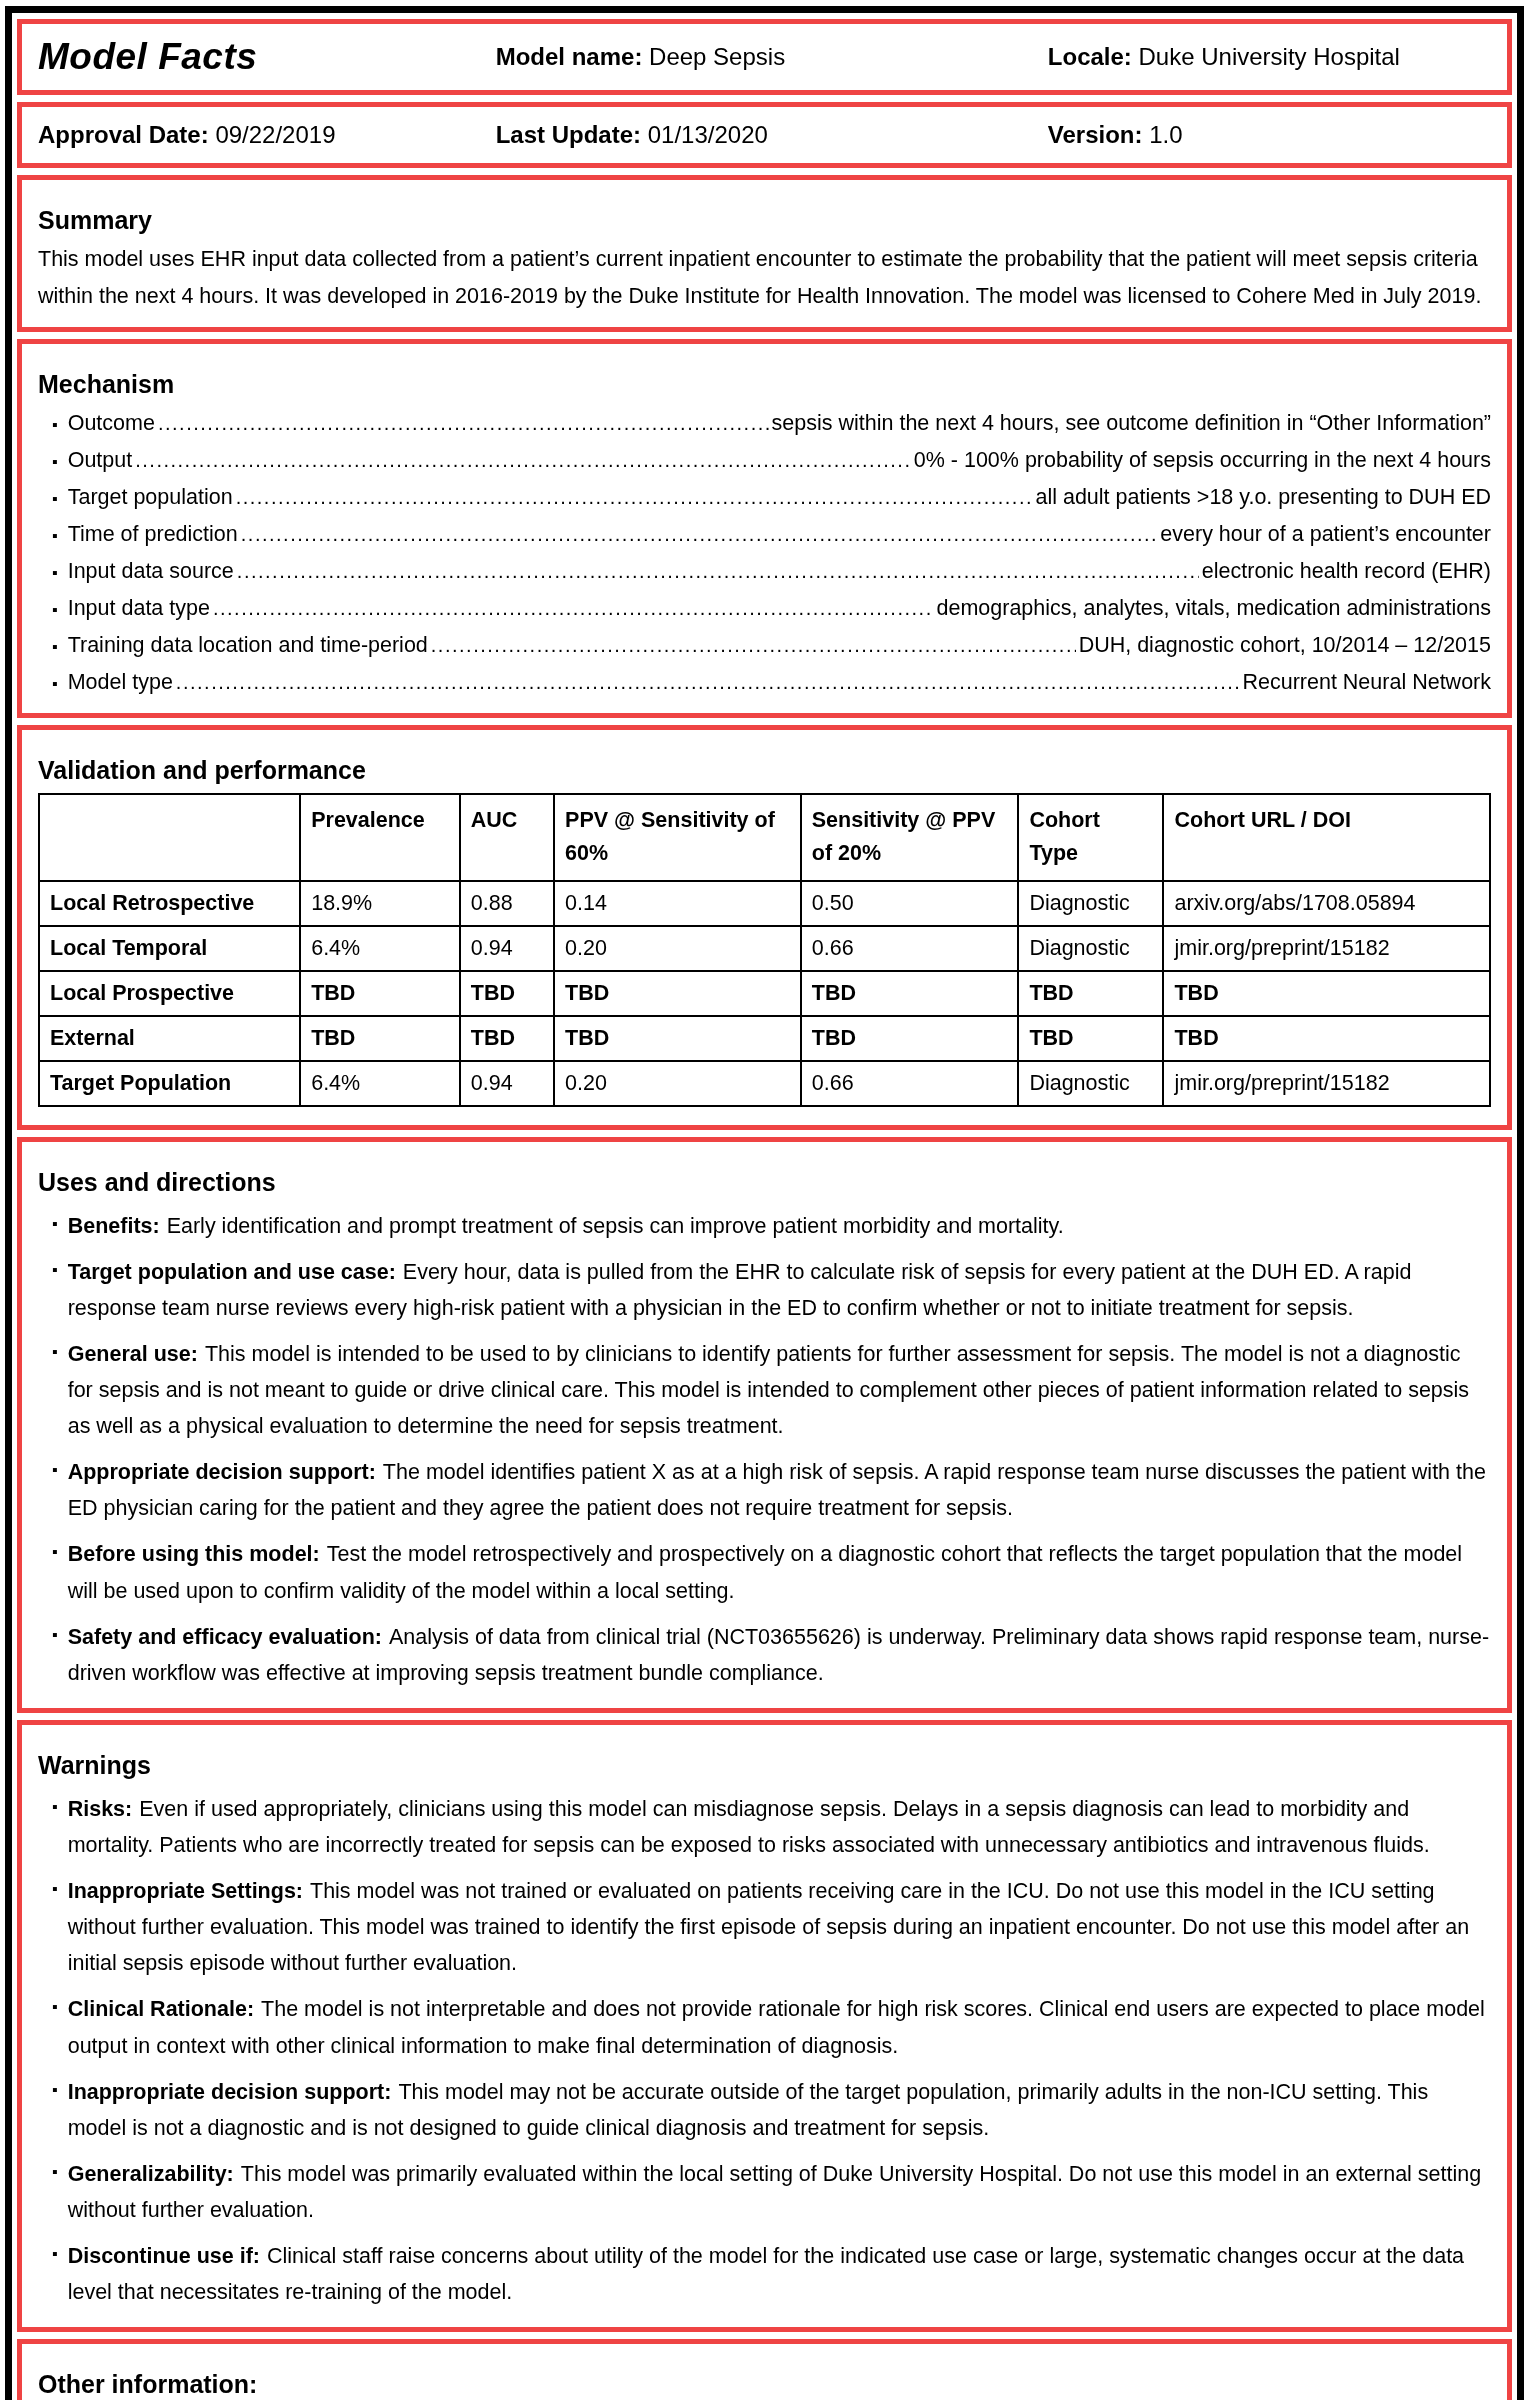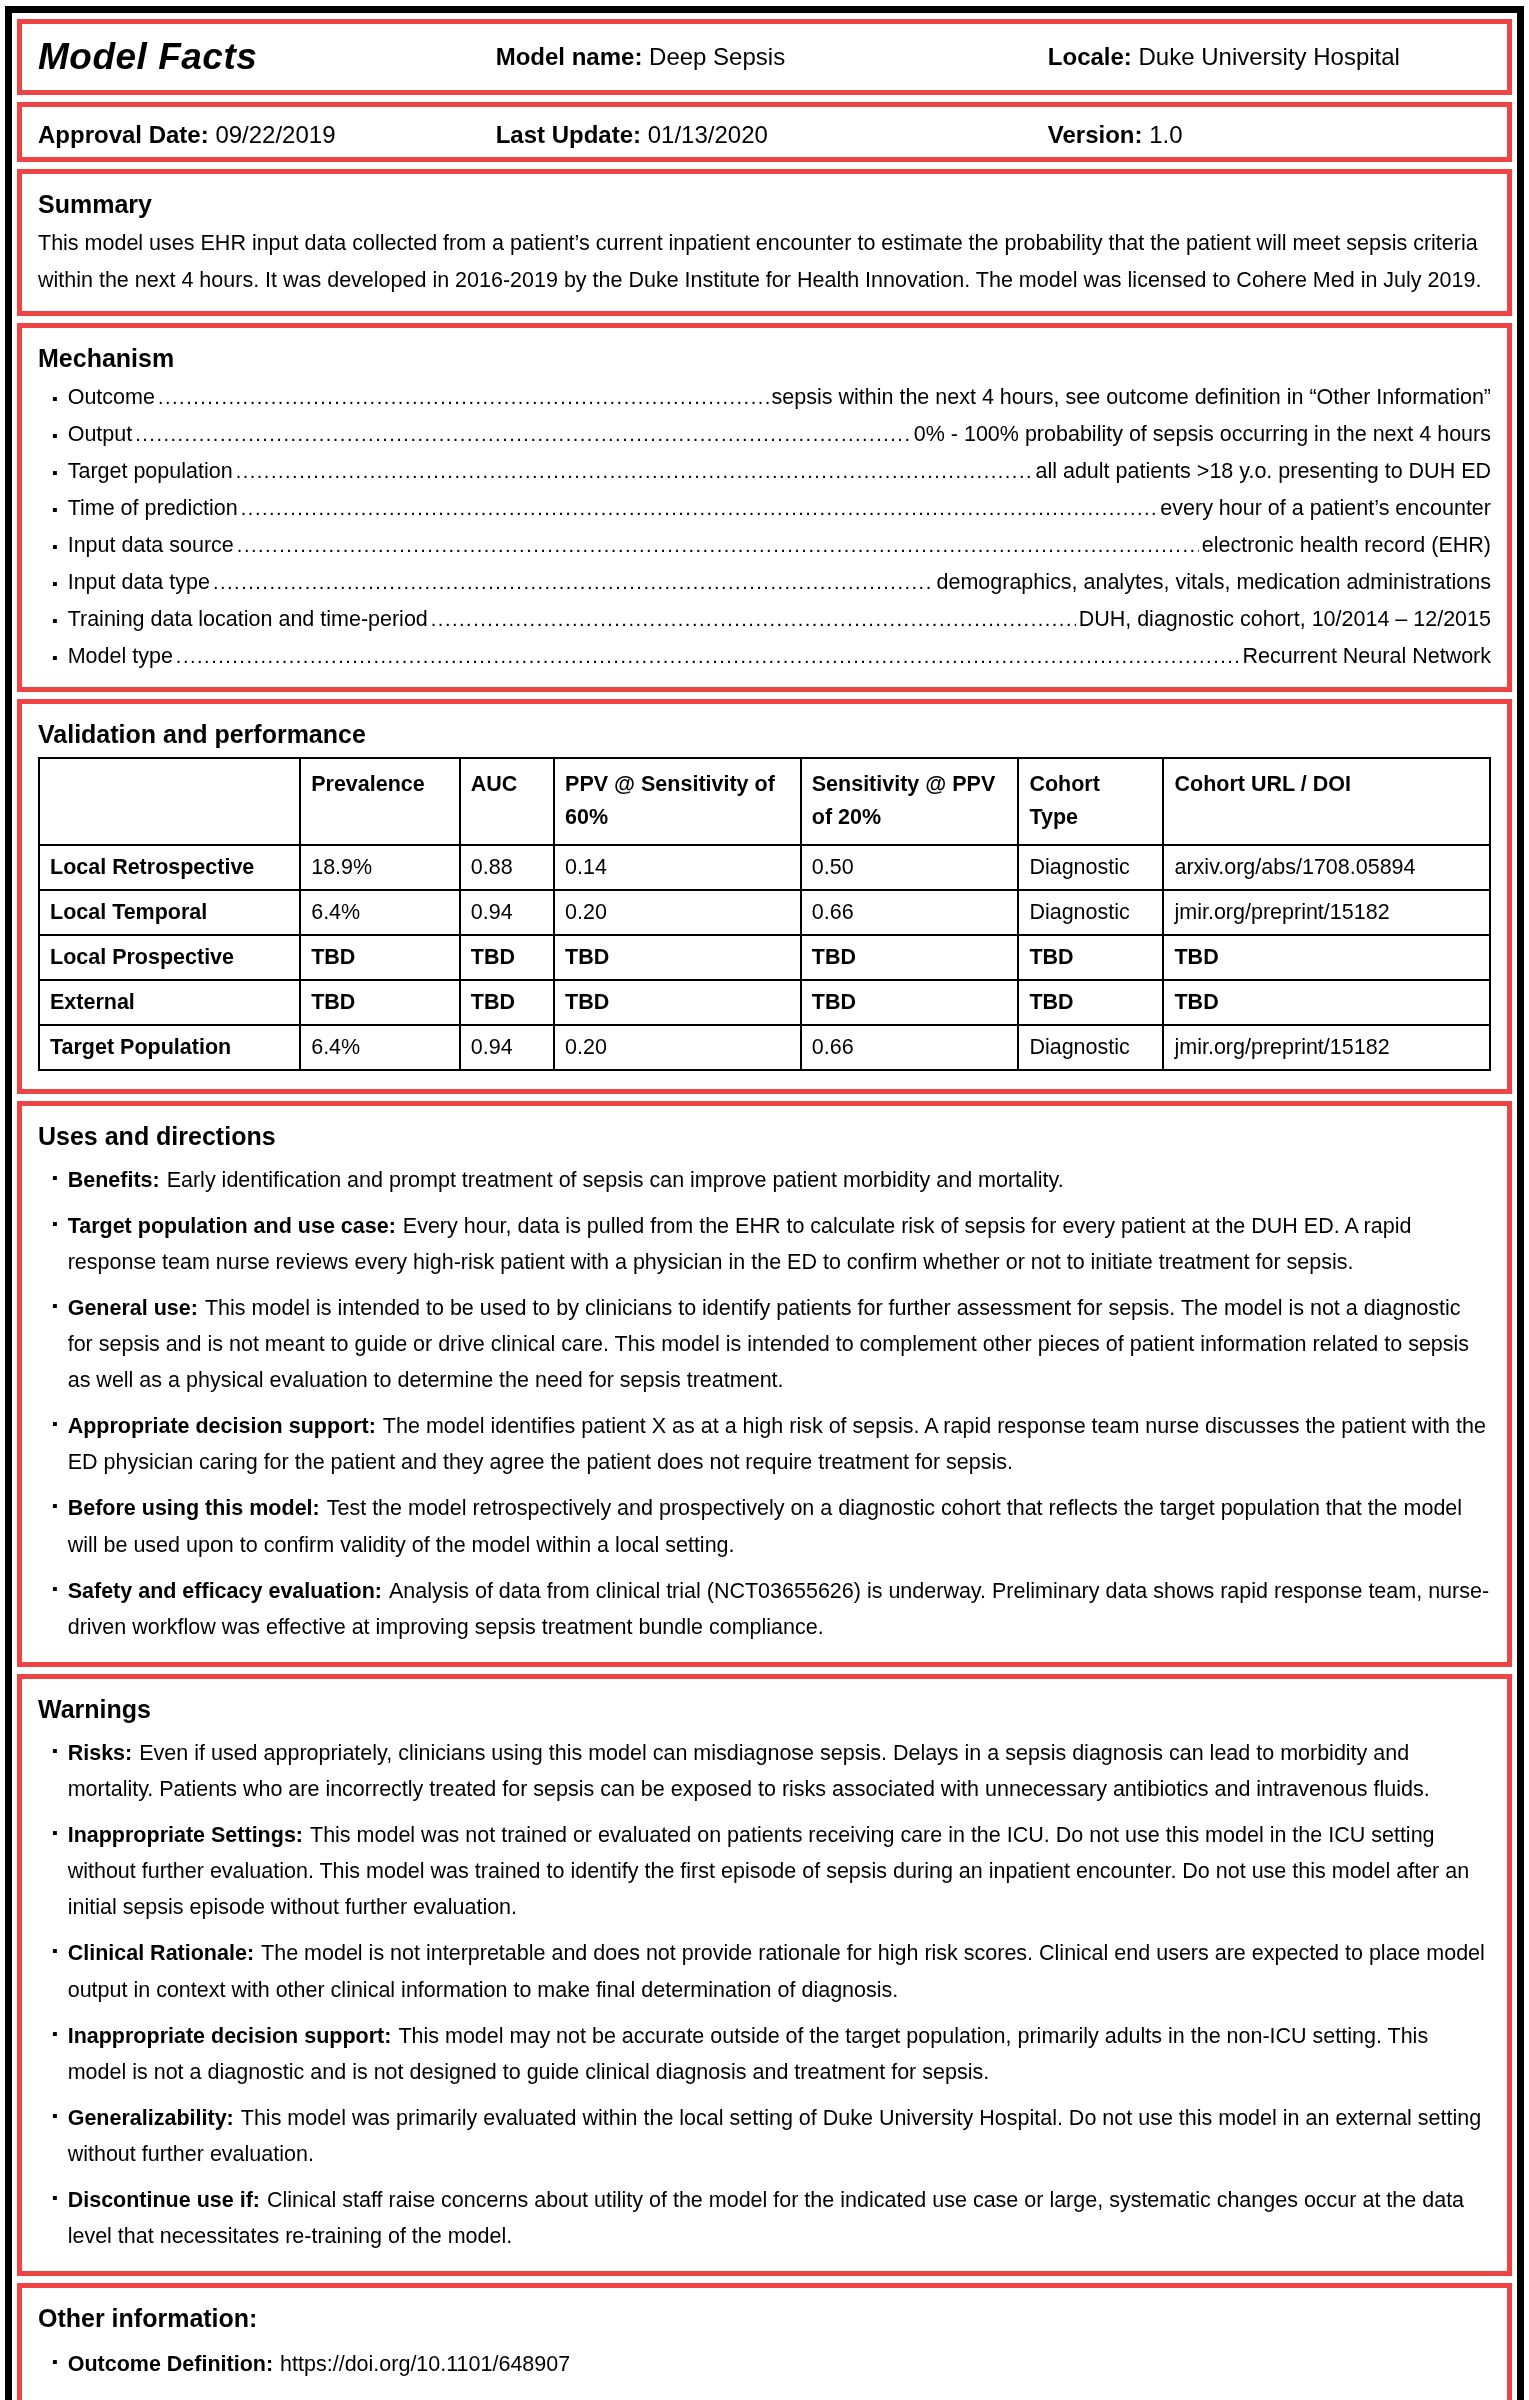--- a/index.html
+++ b/index.html
@@ -7,23 +7,23 @@
   .page { margin: 6px 5px; border: 7px solid #000; padding: 6px 5px; background: #fff; }
   .box { border: 5px solid #ef4444; margin-bottom: 7px; padding: 8px 16px 12px 16px; }
   .box:last-child { margin-bottom: 0; }
   .b { font-weight: bold; }
 
   
   .cols3 { display: grid; grid-template-columns: 31.5% 38% 30.5%; align-items: center; }
   .hdr { padding-top: 12px; padding-bottom: 12px; }
   .title { font-size: 37px; font-weight: bold; font-style: italic; letter-spacing: .5px; }
   .hline { font-size: 24px; white-space: nowrap; }
-  .meta { padding-top: 14px; padding-bottom: 8px; }
-
-  h2 { font-size: 25px; margin: 8px 0 6px 0; font-weight: bold; }
+  .meta { padding-top: 14px; padding-bottom: 14px; }
+
+  h2 { font-size: 25px; margin: 18px 0 6px 0; font-weight: bold; }
   .para { font-size: 21.5px; line-height: 1.72; margin: 0; }
 
   
   .mrow { display: flex; align-items: baseline; padding: 6px 0 6px 14px; font-size: 21.5px; }
   .sq { font-size: 16px; margin-right: 10px; line-height: 1; }
   .mlabel { font-weight: normal; white-space: nowrap; }
   .dots { flex: 1 1 auto; overflow: hidden; white-space: nowrap; margin: 0 3px; }
   .dots::after { content: "..................................................................................................................................................................................................................................................................................................."; letter-spacing: 1.5px; font-size: 20px; }
   .mval { white-space: nowrap; }
 

